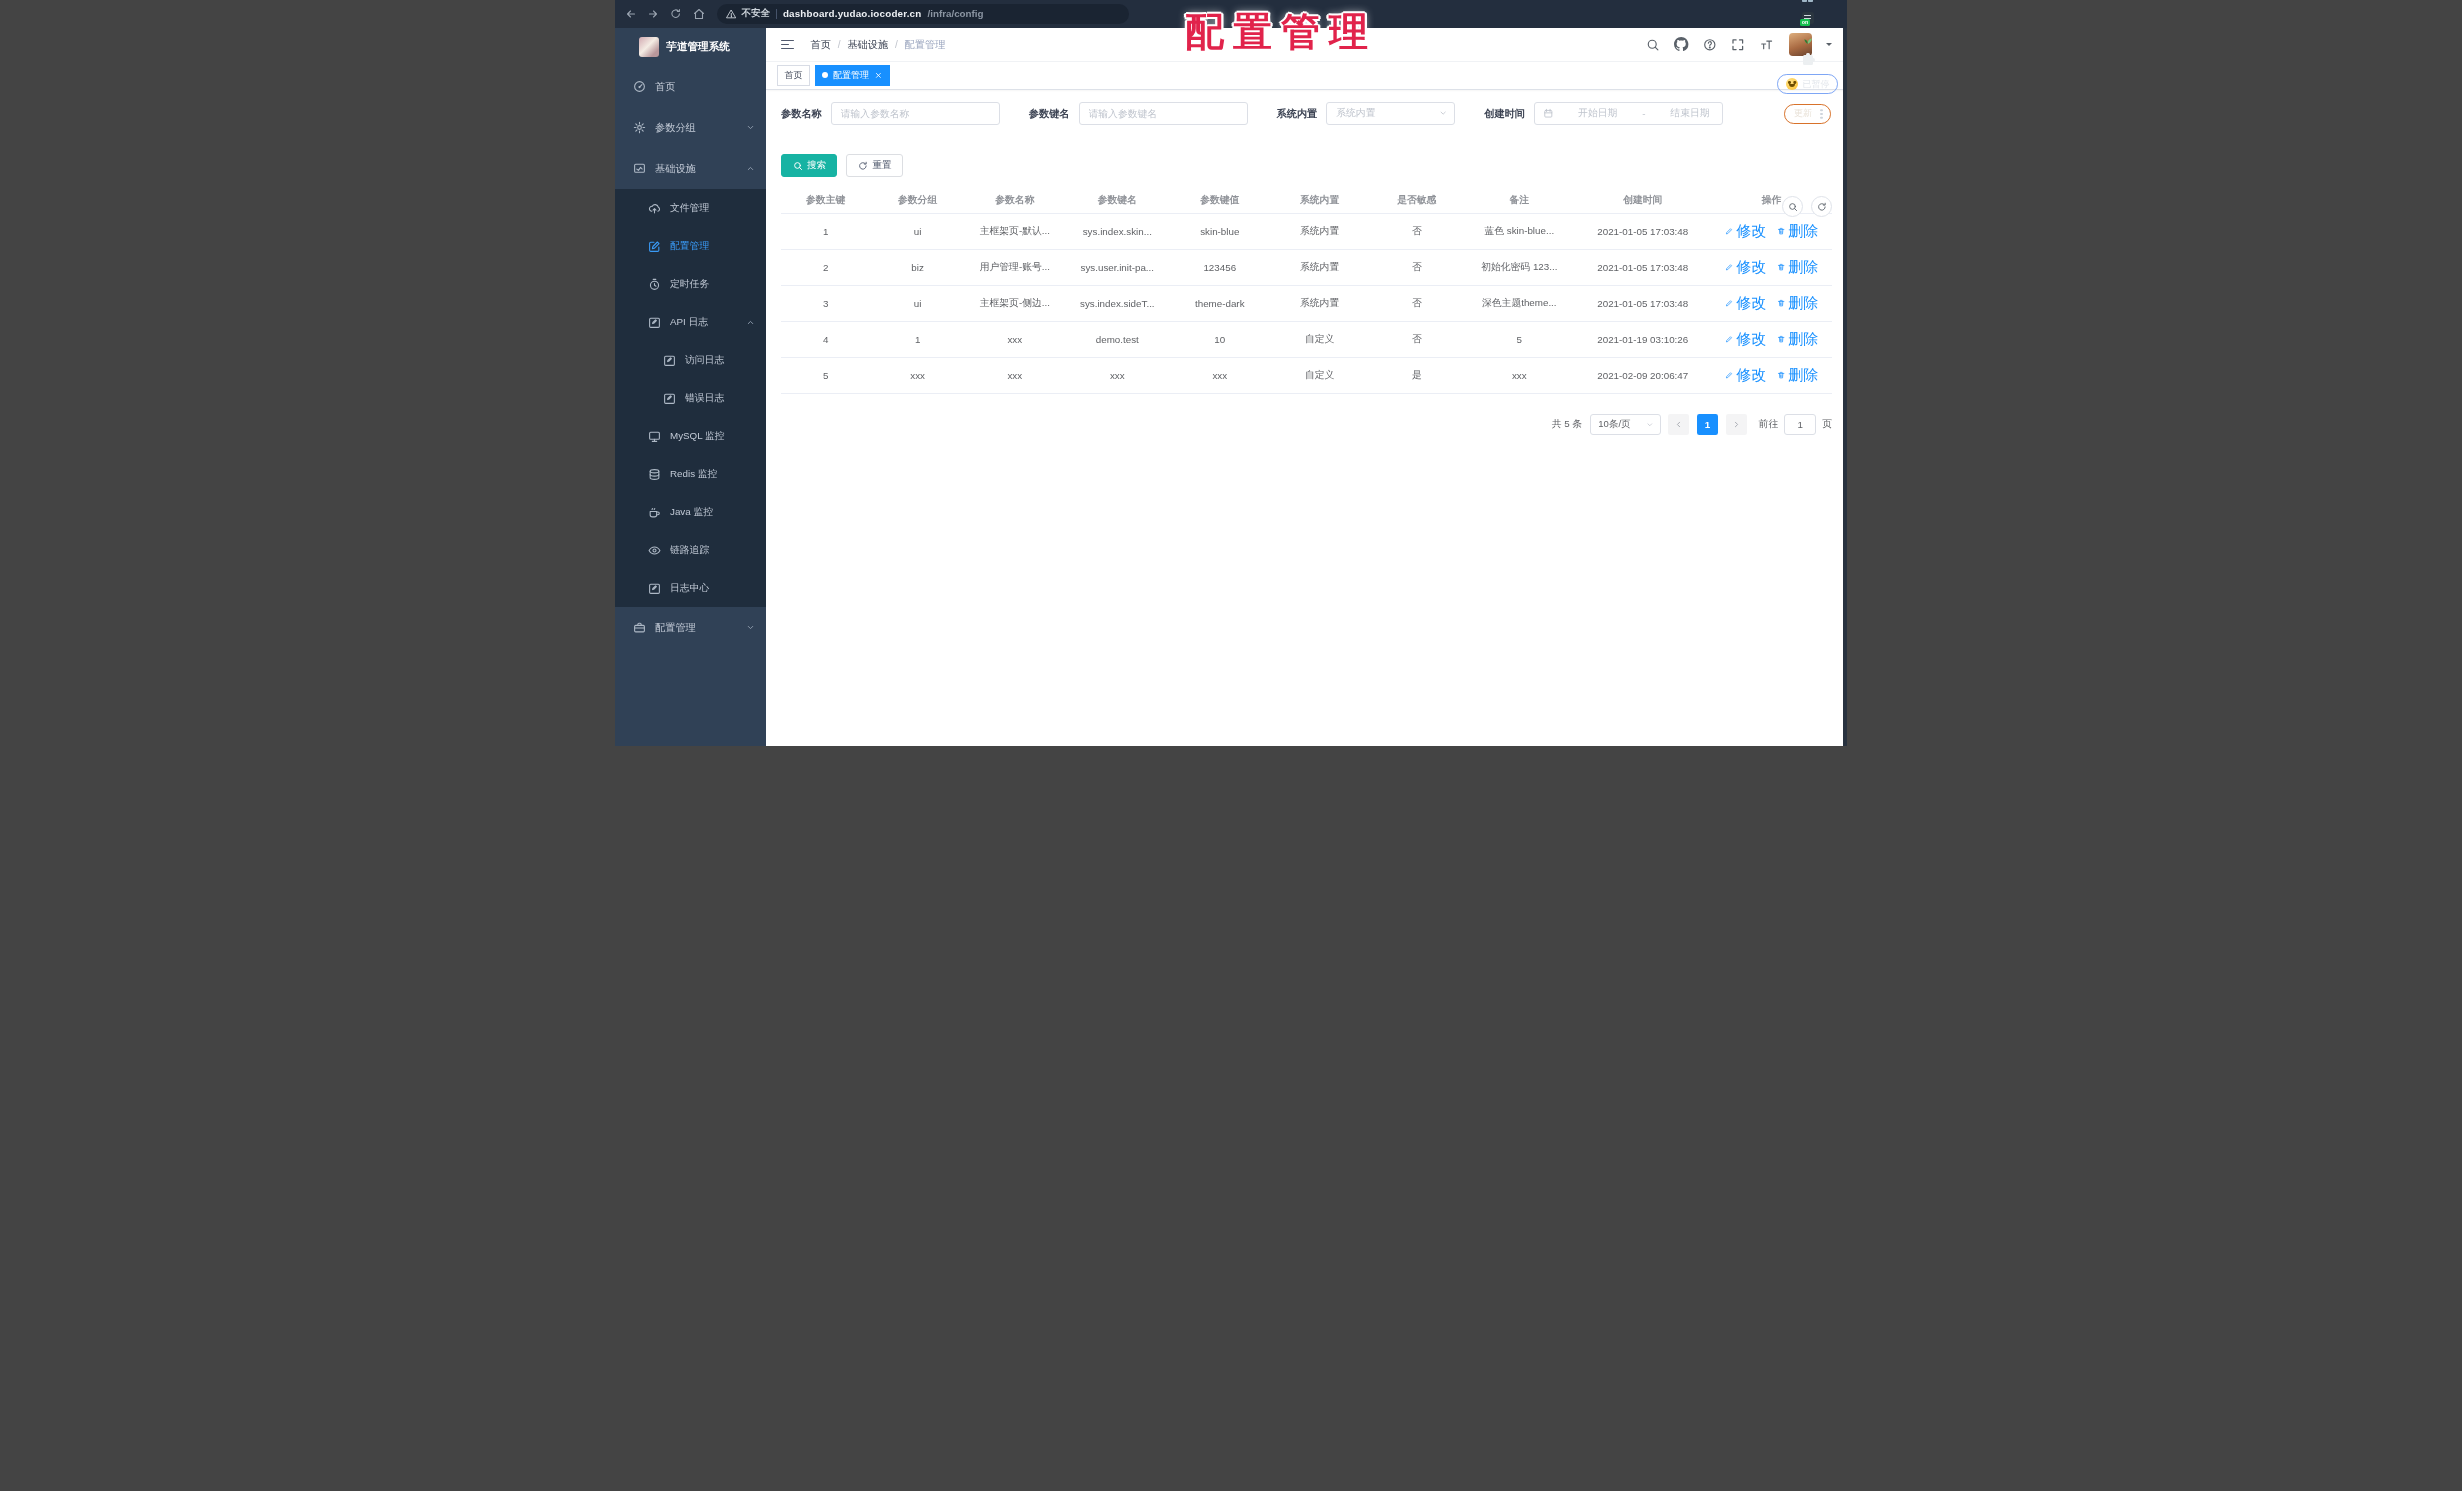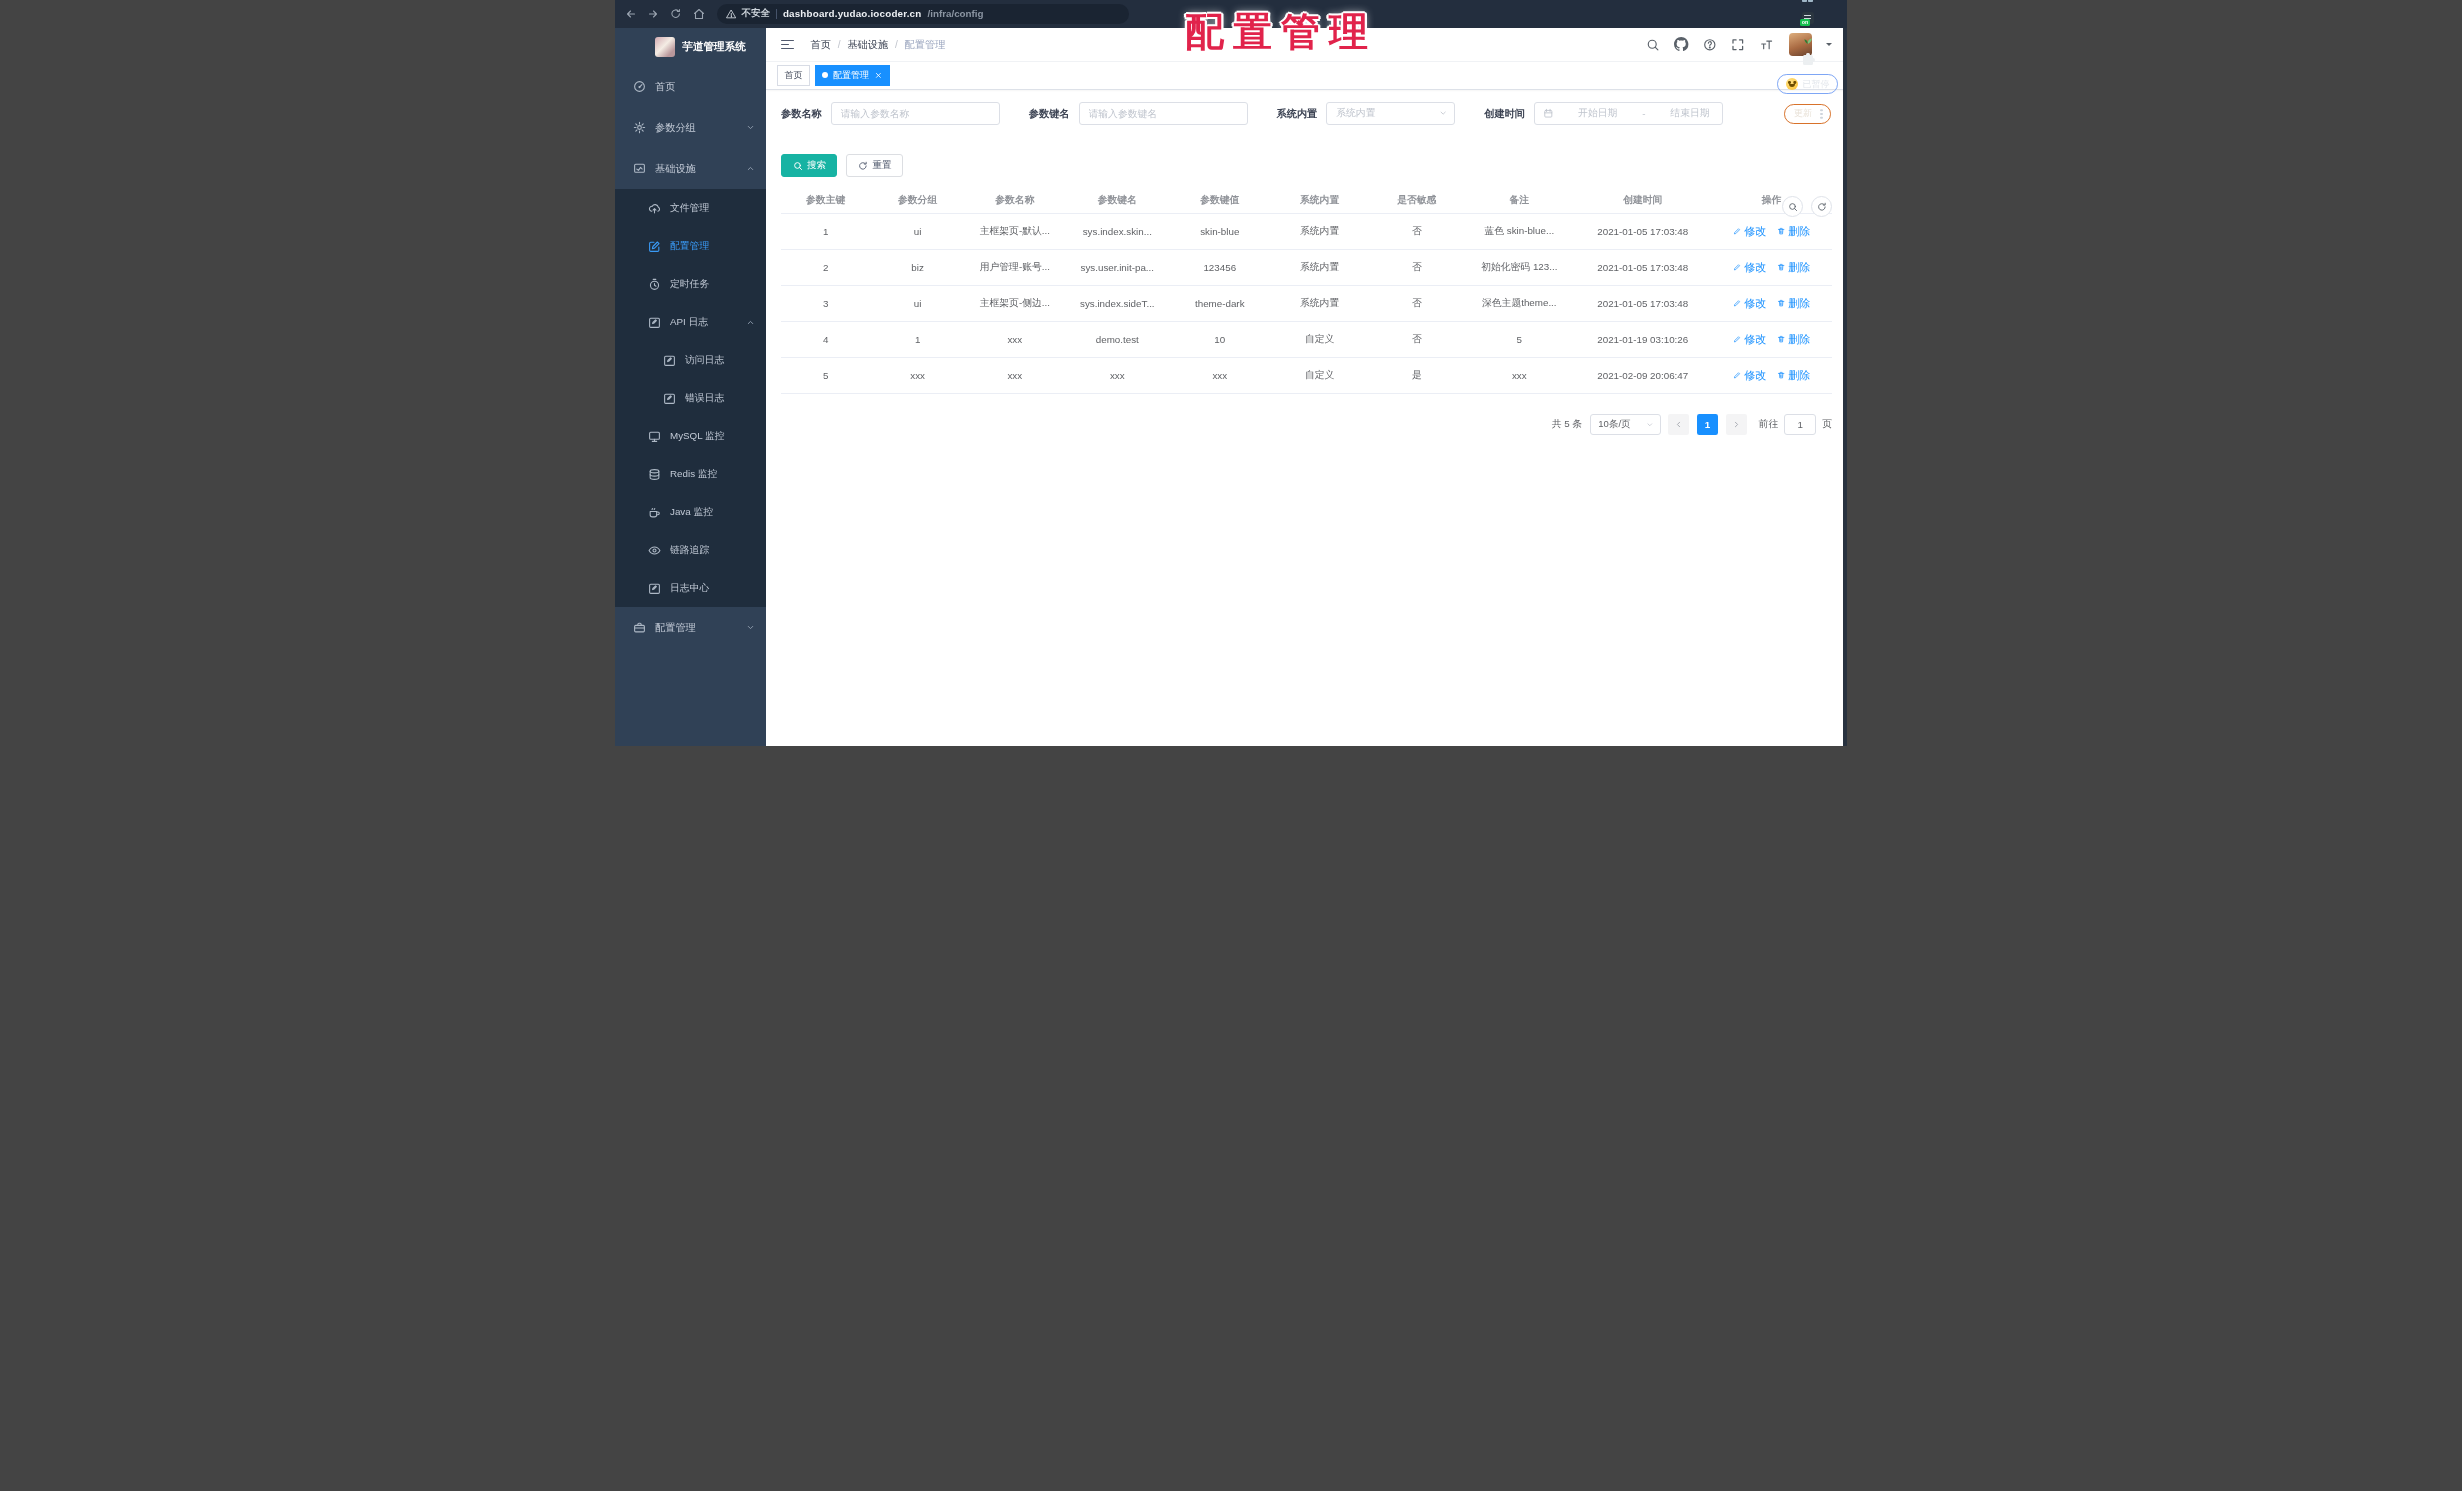--- a/index.html
+++ b/index.html
@@ -37,21 +37,21 @@
   .pill.paused{border:1.5px solid #7ea6f5;color:#e2e6eb;}
   .pill.update{border:1.5px solid #d8722a;color:#e9e2d8;padding:0 6px 0 9px;gap:6.8px;}
   .emoji{width:12px;height:12px;border-radius:50%;background:radial-gradient(circle at 35% 30%,#ffe082,#fbc02d);position:relative;}
   .emoji::before{content:"";position:absolute;left:2.3px;top:3px;width:2.3px;height:2.3px;border-radius:50%;background:#6d4c00;box-shadow:5.3px 0 0 #6d4c00;}
   .emoji::after{content:"";position:absolute;left:3px;top:6px;width:6px;height:3px;border-radius:0 0 6px 6px;background:#6d4c00;}
   .vdots{width:2.3px;height:2.3px;border-radius:50%;background:#cfd5dc;box-shadow:0 -3.8px 0 #cfd5dc,0 3.8px 0 #cfd5dc;margin:0 1.5px;}
 
   
   .app{position:absolute;top:28px;left:0;right:0;bottom:0;display:flex;}
   .sidebar{width:151px;background:var(--sidebar);flex-shrink:0;color:var(--stext);}
-  .logo-row{height:38px;display:flex;align-items:center;gap:7.6px;padding-left:40px;}
+  .logo-row{height:38px;display:flex;align-items:center;gap:7.6px;padding-left:24px;}
   .logo-img{width:19.7px;height:19.7px;border-radius:3px;background:linear-gradient(135deg,#d9b8bc 10%,#f4ece4 45%,#b9979b 80%);flex-shrink:0;}
   .app-title{color:#fff;font-size:10.6px;font-weight:700;white-space:nowrap;}
   .mi{height:41px;display:flex;align-items:center;gap:9px;padding-left:18px;position:relative;font-size:10.2px;color:var(--stext);cursor:pointer;white-space:nowrap;}
   .mi .ic{width:13px;height:13px;flex-shrink:0;color:#aeb9c6;}
   .mi .chev{position:absolute;right:11.3px;color:#93a0b1;}
   .sub{background:var(--submenu);}
   .sub .mi{height:38px;padding-left:33px;font-size:9.8px;}
   .sub .mi.l2{padding-left:48px;}
   .mi.active{color:#3a9bf7;}
   .mi.active .ic{color:#3a9bf7;}
@@ -93,21 +93,21 @@
   .btn-search{background:var(--teal);border-color:var(--teal);color:#fff;}
   .btn-reset{border-color:#dcdee2;color:#515a6e;}
   .btn-add{background:var(--accent);border-color:var(--accent);color:#fff;}
   .btn-export{background:var(--amber);border-color:var(--amber);color:#fff;}
   .roundbtns{position:absolute;right:15px;top:106px;display:flex;gap:7.6px;}
   .rbtn{width:21px;height:21px;border-radius:50%;border:0.8px solid #dfe3ea;background:#fff;color:#5a6169;display:flex;align-items:center;justify-content:center;cursor:pointer;}
 
   table.tbl{width:100%;margin-top:10.6px;border-collapse:collapse;table-layout:fixed;}
   .tbl th{height:26px;font-size:9.8px;color:#909399;font-weight:700;text-align:center;border-bottom:0.8px solid #ebeef5;padding:0 3px;white-space:nowrap;overflow:hidden;}
   .tbl td{height:36px;font-size:9.8px;color:#606266;text-align:center;border-bottom:0.8px solid #ebeef5;padding:0 3px;white-space:nowrap;overflow:hidden;}
-  .oplink{color:var(--accent);font-size:11px;display:inline-flex;align-items:center;gap:3px;margin:0 5.3px;text-decoration:none;cursor:pointer;}
+  .oplink{color:var(--accent);font-size:15px;display:inline-flex;align-items:center;gap:3px;margin:0 5.3px;text-decoration:none;cursor:pointer;}
 
   .pager{display:flex;align-items:center;justify-content:flex-end;margin-top:20.4px;gap:7.6px;font-size:9.8px;color:#606266;}
   .psel{width:71px;height:21px;border:0.8px solid #dcdfe6;border-radius:3px;display:flex;align-items:center;justify-content:space-between;padding:0 6px 0 7.6px;font-size:9.5px;color:#606266;cursor:pointer;}
   .pbtn{width:21px;height:21px;border-radius:2.3px;background:#f4f4f5;color:#a8abb2;display:flex;align-items:center;justify-content:center;cursor:pointer;}
   .pbtn.page-active{background:var(--accent);color:#fff;font-weight:700;font-size:9.8px;}
   .goto{display:flex;align-items:center;gap:6px;margin-left:4.5px;}
   .goto-input{width:32px;height:21px;border:0.8px solid #dcdfe6;border-radius:3px;text-align:center;font-size:9.8px;color:#606266;outline:none;font-family:inherit;}
 
   .overlay-title{position:absolute;top:4.5px;left:570px;font-size:39px;font-weight:700;color:var(--red);letter-spacing:9px;white-space:nowrap;z-index:60;
     text-shadow:-1.5px -1.5px 0 #fff,1.5px -1.5px 0 #fff,-1.5px 1.5px 0 #fff,1.5px 1.5px 0 #fff,0 2.3px 0 #fff,0 -2.3px 0 #fff,2.3px 0 0 #fff,-2.3px 0 0 #fff,0 0 9px rgba(255,255,255,.95);}

